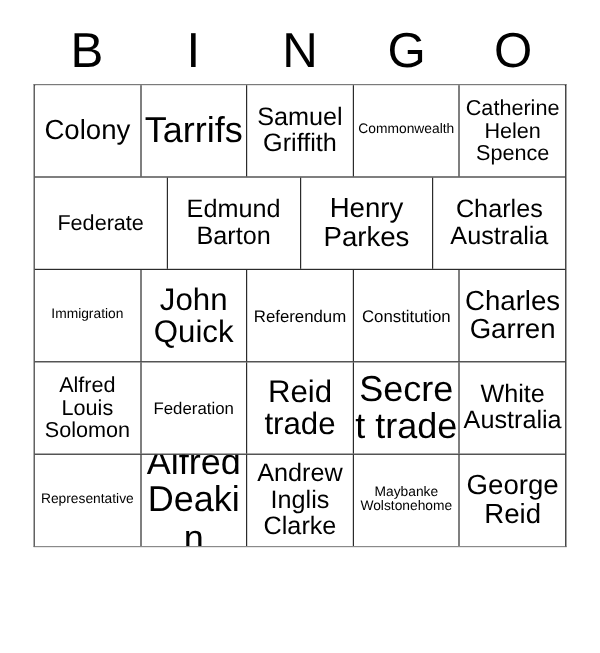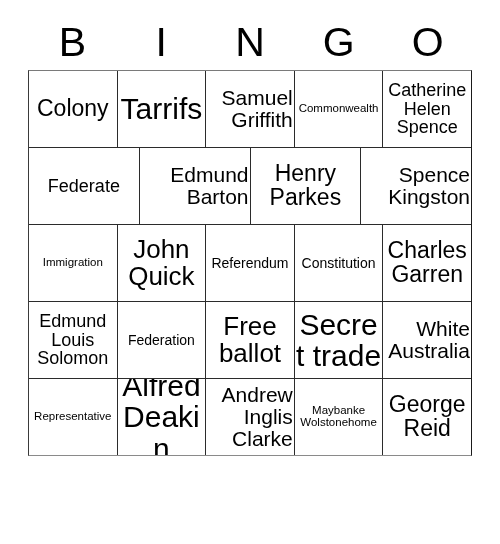--- a/index.html
+++ b/index.html
@@ -95,21 +95,21 @@
     color: #000000;
     word-break: normal;
     overflow-wrap: break-word;
     hyphens: none;
   }
 
   
   .fs-xxl { font-size: 26px; }
   .fs-xl  { font-size: 30px; }
   .fs-lg  { font-size: 23px; }
-  .fs-md  { font-size: 21px; text-align: right; }
+  .fs-md  { font-size: 21px; }
   .fs-sm  { font-size: 18px; }
   .fs-xs  { font-size: 14px; }
   .fs-xxs { font-size: 11.5px; }
 </style>
 </head>
 <body>
 
 <div id="card">
 
   <div id="header">
@@ -154,21 +154,21 @@
       <div class="cell">
         <span class="cell-text fs-sm">Federate</span>
       </div>
       <div class="cell">
         <span class="cell-text fs-md">Edmund Barton</span>
       </div>
       <div class="cell">
         <span class="cell-text fs-lg">Henry Parkes</span>
       </div>
       <div class="cell">
-        <span class="cell-text fs-md">Spence Kingston</span>
+        <span class="cell-text fs-md">Charles Australia</span>
       </div>
     </div>
 
     <div class="grid-row">
       <div class="cell">
         <span class="cell-text fs-xxs">Immigration</span>
       </div>
       <div class="cell">
         <span class="cell-text fs-xxl">John Quick</span>
       </div>
@@ -178,27 +178,27 @@
       <div class="cell">
         <span class="cell-text fs-xs">Constitution</span>
       </div>
       <div class="cell">
         <span class="cell-text fs-lg">Charles Garren</span>
       </div>
     </div>
 
     <div class="grid-row">
       <div class="cell">
-        <span class="cell-text fs-sm">Edmund Louis Solomon</span>
+        <span class="cell-text fs-sm">Alfred Louis Solomon</span>
       </div>
       <div class="cell">
         <span class="cell-text fs-xs">Federation</span>
       </div>
       <div class="cell">
-        <span class="cell-text fs-xxl">Free ballot</span>
+        <span class="cell-text fs-xxl">Reid trade</span>
       </div>
       <div class="cell">
         <span class="cell-text fs-xl">Secret trade</span>
       </div>
       <div class="cell">
         <span class="cell-text fs-md">White Australia</span>
       </div>
     </div>
 
     <div class="grid-row">

